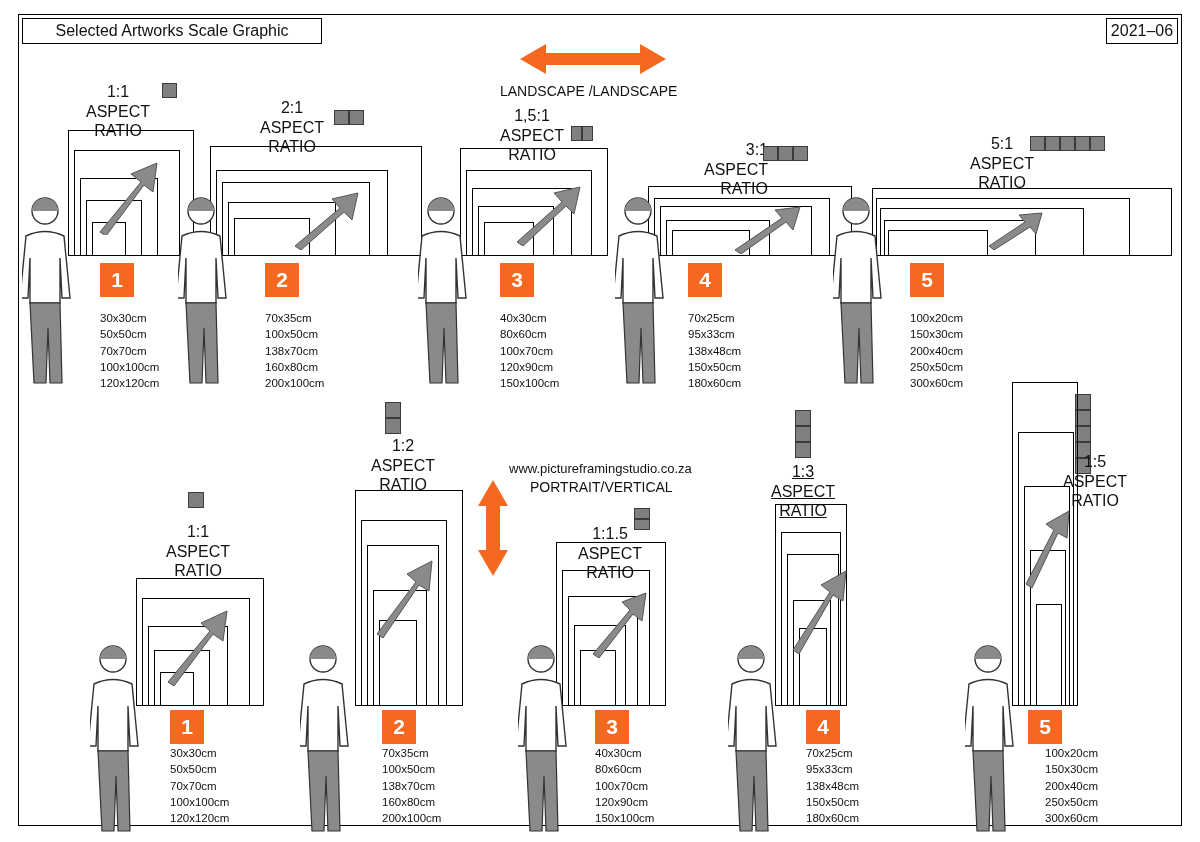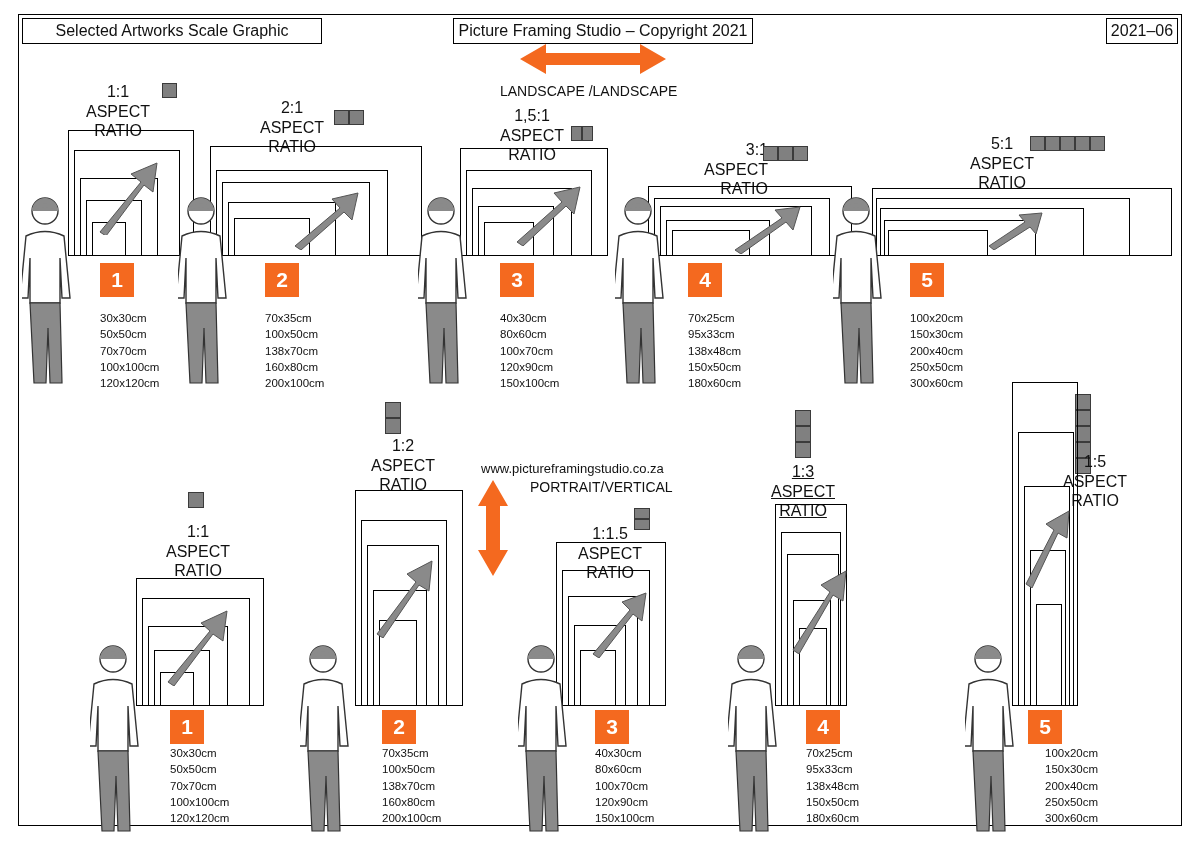--- a/index.html
+++ b/index.html
@@ -40,38 +40,35 @@
 </head>
 <body>
 
 <div id="page">
 
   <div class="frameborder"></div>
 
   <div class="hdrbox" style="left:22px;top:18px;width:300px;height:26px;">
     <span>Selected Artworks Scale Graphic</span>
   </div>
-  <div class="hdrbox" style="left:453px;top:18px;width:300px;height:26px;">
-    <span>Picture Framing Studio – Copyright 2021</span>
-  </div>
   <div class="hdrbox" style="left:1106px;top:18px;width:72px;height:26px;">
     <span>2021–06</span>
   </div>
 
   <svg class="orange-h" style="left:520px;top:42px;" width="146" height="34">
     <polygon points="0,17 26,2 26,11 120,11 120,2 146,17 120,32 120,23 26,23 26,32" fill="#f4691f"></polygon>
   </svg>
   <div class="orient" style="left:500px;top:83px;">LANDSCAPE /LANDSCAPE</div>
 
   <svg class="orange-v" style="left:476px;top:480px;" width="34" height="96">
     <polygon points="17,0 32,26 24,26 24,70 32,70 17,96 2,70 10,70 10,26 2,26" fill="#f4691f"></polygon>
   </svg>
   <div class="orient" style="left:530px;top:479px;">PORTRAIT/VERTICAL</div>
 
-  <div class="url" style="left:481px;top:461px;">www.pictureframingstudio.co.za</div>
+  <div class="url" style="left:509px;top:461px;">www.pictureframingstudio.co.za</div>
 
   <div class="ratio" style="left:78px;top:82px;width:80px;">
     <div>1:1</div>
     <div>ASPECT</div>
     <div>RATIO</div>
   </div>
   <div class="swatch" style="left:162px;top:83px;">
     <i style="width:15px;height:15px;"></i>
   </div>
 

